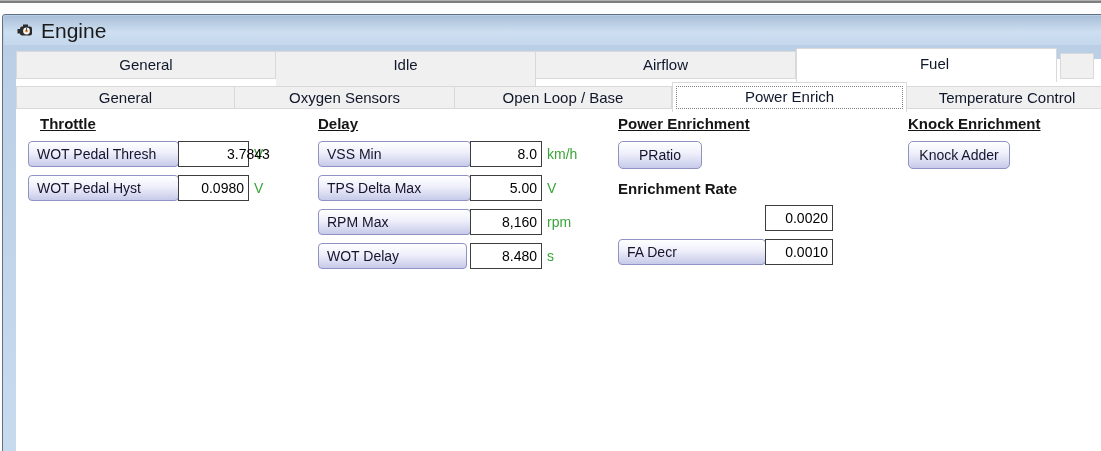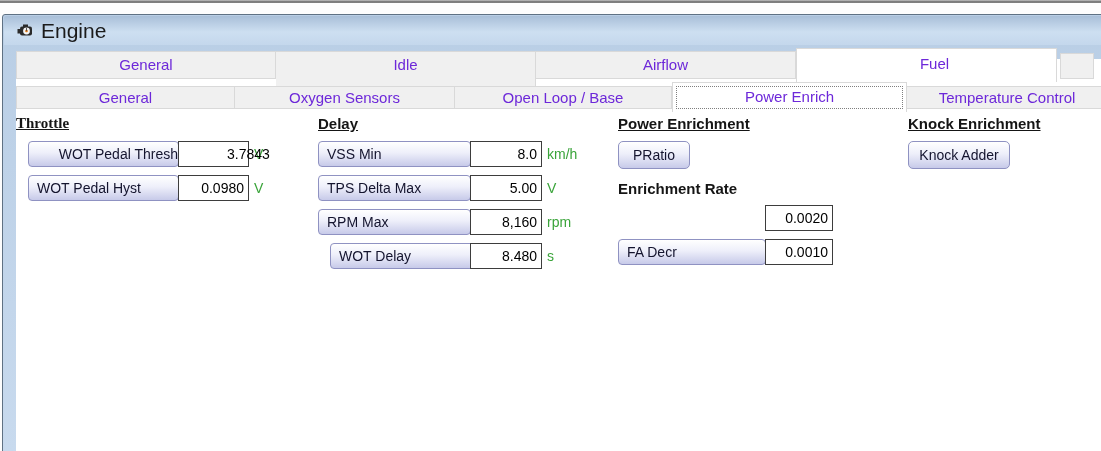--- a/index.html
+++ b/index.html
@@ -19,21 +19,21 @@
               background:linear-gradient(180deg,#a9bfd8 0%,#cddff1 55%,#c4d7ec 100%);
               border-radius:2px 2px 0 0; display:flex; align-items:center; }
   .win-icon { width:17px; height:17px; margin-left:13px; display:inline-block; }
   .win-title { margin-left:7px; font-size:21px; color:#1b1b1b; }
 
   .client { position:absolute; left:13px; top:44px; width:1088px; height:407px;
             background:#ffffff; }
 
   
   .tab { position:absolute; background:#f0f0f0; border:1px solid #d9d9d9;
-         text-align:center; color:#6d28d9; font-size:15px; cursor:default; }
+         text-align:center; color:#0f172a; font-size:15px; cursor:default; }
   .tab.sel { background:#ffffff; z-index:3; }
   .tab .focus-rect { position:absolute; left:3px; right:3px; top:3px; bottom:3px;
                      border:1px dotted #7f7f7f; }
   .tab-label { position:relative; display:block; }
 
   
   .sec-head { position:absolute; font-size:15px; font-weight:bold; color:#151515;
               text-decoration:underline; white-space:nowrap; }
   .sec-head.no-underline { text-decoration:none; }
 
@@ -103,23 +103,23 @@
     <span class="tab-label">Oxygen Sensors</span>
   </div>
   <div class="tab sel" style="left:672px; top:82px; width:235px; height:30px; line-height:28px; border-bottom:none;">
     <span class="focus-rect"></span>
     <span class="tab-label">Power Enrich</span>
   </div>
   <div class="tab" style="left:907px; top:86px; width:201px; height:23px; line-height:21px; border-left:none;">
     <span class="tab-label">Temperature Control</span>
   </div>
 
-  <div class="sec-head" style="left:16px; top:115px;font-family:Liberation Serif, serif;">Throttle</div>
+  <div class="sec-head" style="left:40px; top:115px;">Throttle</div>
 
-  <div class="field-label" style="left:28px; top:141px; width:151px;text-align:right;">WOT Pedal Thresh</div>
+  <div class="field-label" style="left:28px; top:141px; width:151px;">WOT Pedal Thresh</div>
   <div class="field-value" style="left:178px; top:141px; width:71px;padding-left:48px;">3.7843</div>
   <div class="field-unit" style="left:254px; top:141px;">V</div>
 
   <div class="field-label" style="left:28px; top:175px; width:151px;">WOT Pedal Hyst</div>
   <div class="field-value" style="left:178px; top:175px; width:71px;">0.0980</div>
   <div class="field-unit" style="left:254px; top:175px;">V</div>
 
   <div class="sec-head" style="left:318px; top:115px;">Delay</div>
 
   <div class="field-label" style="left:318px; top:141px; width:153px;">VSS Min</div>
@@ -127,27 +127,27 @@
   <div class="field-unit" style="left:547px; top:141px;">km/h</div>
 
   <div class="field-label" style="left:318px; top:175px; width:153px;">TPS Delta Max</div>
   <div class="field-value" style="left:470px; top:175px; width:72px;">5.00</div>
   <div class="field-unit" style="left:547px; top:175px;">V</div>
 
   <div class="field-label" style="left:318px; top:209px; width:153px;">RPM Max</div>
   <div class="field-value" style="left:470px; top:209px; width:72px;">8,160</div>
   <div class="field-unit" style="left:547px; top:209px;">rpm</div>
 
-  <div class="field-label" style="left:318px; top:243px; width:149px;margin-left:12px;">WOT Delay</div>
+  <div class="field-label" style="left:318px; top:243px; width:149px;">WOT Delay</div>
   <div class="field-value" style="left:470px; top:243px; width:72px;">8.480</div>
   <div class="field-unit" style="left:547px; top:243px;">s</div>
 
   <div class="sec-head" style="left:618px; top:115px;">Power Enrichment</div>
 
-  <button class="grad-btn" style="left:618px; top:141px; width:72px;">PRatio</button>
+  <button class="grad-btn" style="left:618px; top:141px; width:84px;">PRatio</button>
 
   <div class="sec-head no-underline" style="left:618px; top:180px;">Enrichment Rate</div>
 
   <div class="field-value" style="left:765px; top:205px; width:68px;">0.0020</div>
 
   <div class="field-label" style="left:618px; top:239px; width:148px;">FA Decr</div>
   <div class="field-value" style="left:765px; top:239px; width:68px;">0.0010</div>
 
   <div class="sec-head" style="left:908px; top:115px;">Knock Enrichment</div>
 

